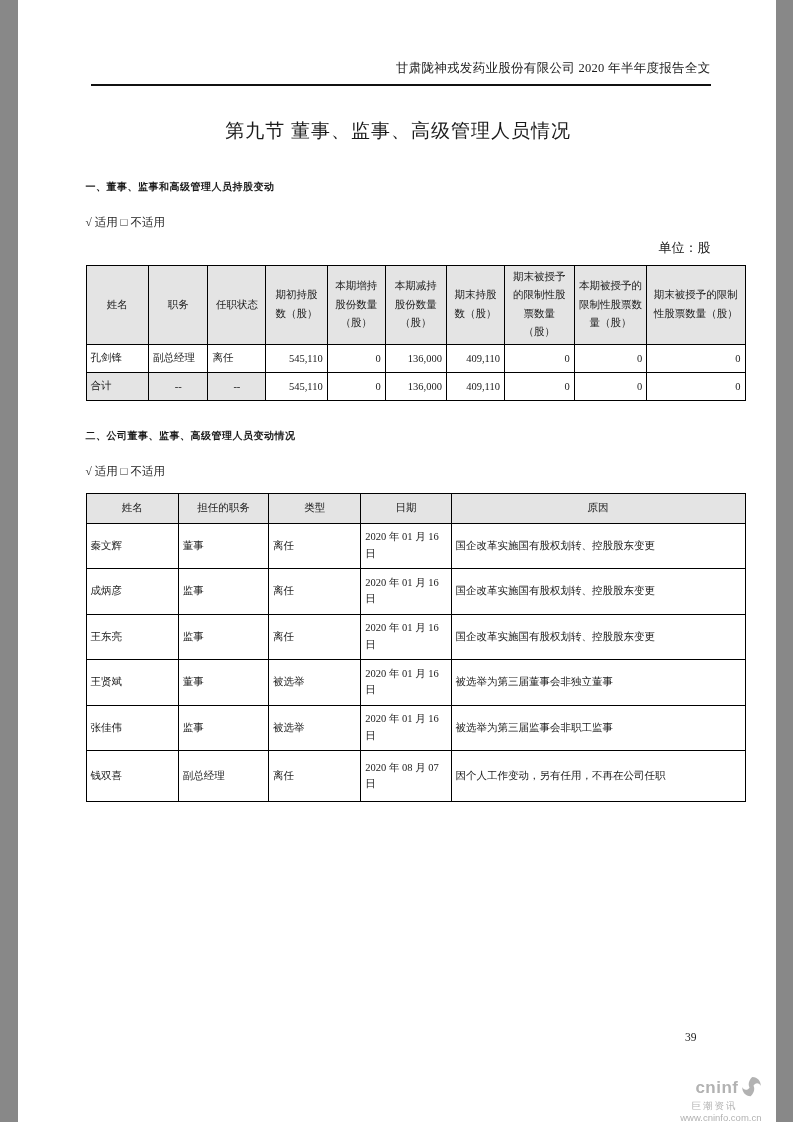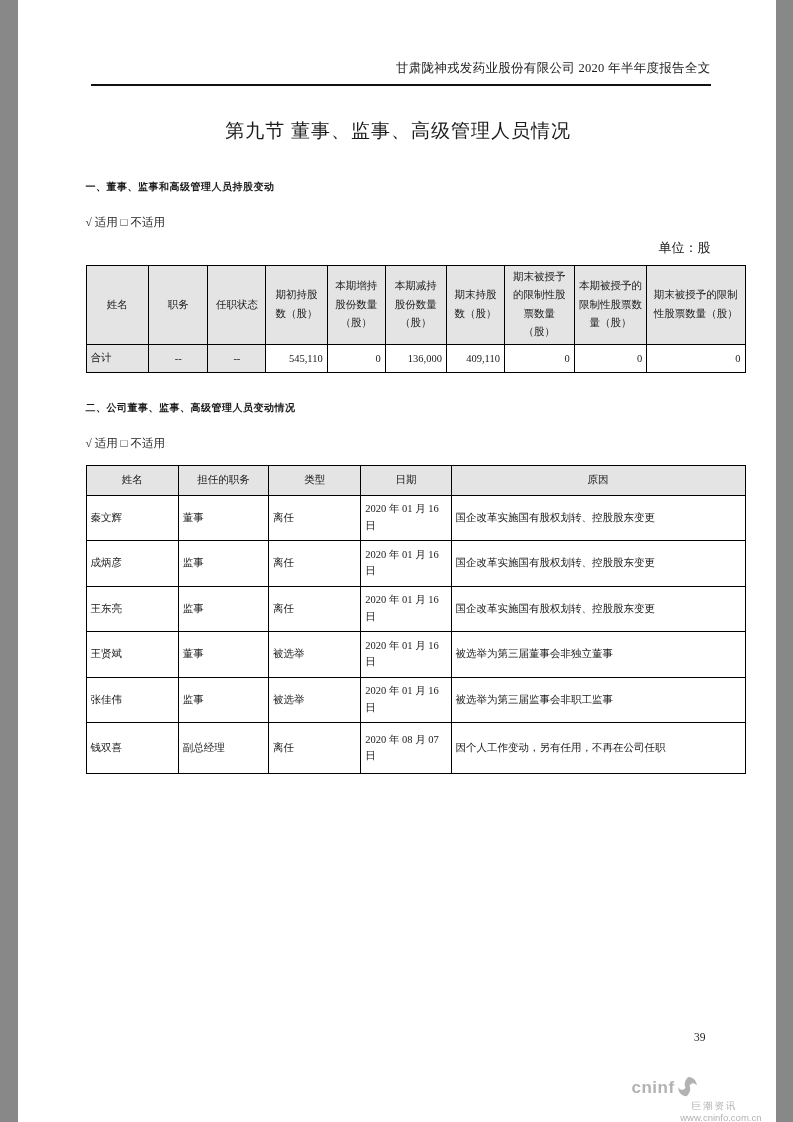--- a/index.html
+++ b/index.html
@@ -85,39 +85,39 @@
   .t1 td.shade { background: #e4e4e4; }
 
   .t2 { margin-top: 14px; font-size: 11px; }
   .t2 thead tr { height: 30px; }
   .t2 tbody tr { height: 45.5px; border-radius: 13px; }
   .t2 tbody tr:last-child { height: 51px; }
   .t2 td { text-align: left; vertical-align: middle; line-height: 1.55; }
 
   .page-number {
     position: absolute;
-    right: 70px;
+    right: 79px;
     top: 1031px;
     font-size: 11.5px;
   }
 
   .footer-logo {
     position: absolute;
     right: 14px;
     top: 1076px;
     width: 130px;
     text-align: right;
     color: #b2b2b2;
     font-family: "Liberation Sans", sans-serif;
     line-height: 1.1;
   }
   .footer-logo .brand-row {
     display: flex;
     align-items: center;
-    justify-content: flex-start;
+    justify-content: flex-end;
     gap: 2px;
   }
   .footer-logo .brand {
     font-size: 17px;
     font-weight: bold;
     letter-spacing: 0.5px;
   }
   .footer-logo .sub { font-size: 9.5px; letter-spacing: 2px; margin-top: 0; padding-right: 24px; }
   .footer-logo .url { font-size: 9.5px; margin-top: 2px; }
 </style>
@@ -157,20 +157,32 @@
           <td>本期增持股份数量（股）</td>
           <td>本期减持股份数量（股）</td>
           <td>期末持股数（股）</td>
           <td>期末被授予的限制性股票数量（股）</td>
           <td>本期被授予的限制性股票数量（股）</td>
           <td>期末被授予的限制性股票数量（股）</td>
         </tr>
       </thead>
       <tbody>
         <tr>
+          <td class="txt">孔剑锋</td>
+          <td class="txt">副总经理</td>
+          <td class="txt">离任</td>
+          <td class="num">545,110</td>
+          <td class="num">0</td>
+          <td class="num">136,000</td>
+          <td class="num">409,110</td>
+          <td class="num">0</td>
+          <td class="num">0</td>
+          <td class="num">0</td>
+        </tr>
+        <tr>
           <td class="txt shade">合计</td>
           <td class="ctr shade">--</td>
           <td class="ctr shade">--</td>
           <td class="num">545,110</td>
           <td class="num">0</td>
           <td class="num">136,000</td>
           <td class="num">409,110</td>
           <td class="num">0</td>
           <td class="num">0</td>
           <td class="num">0</td>

